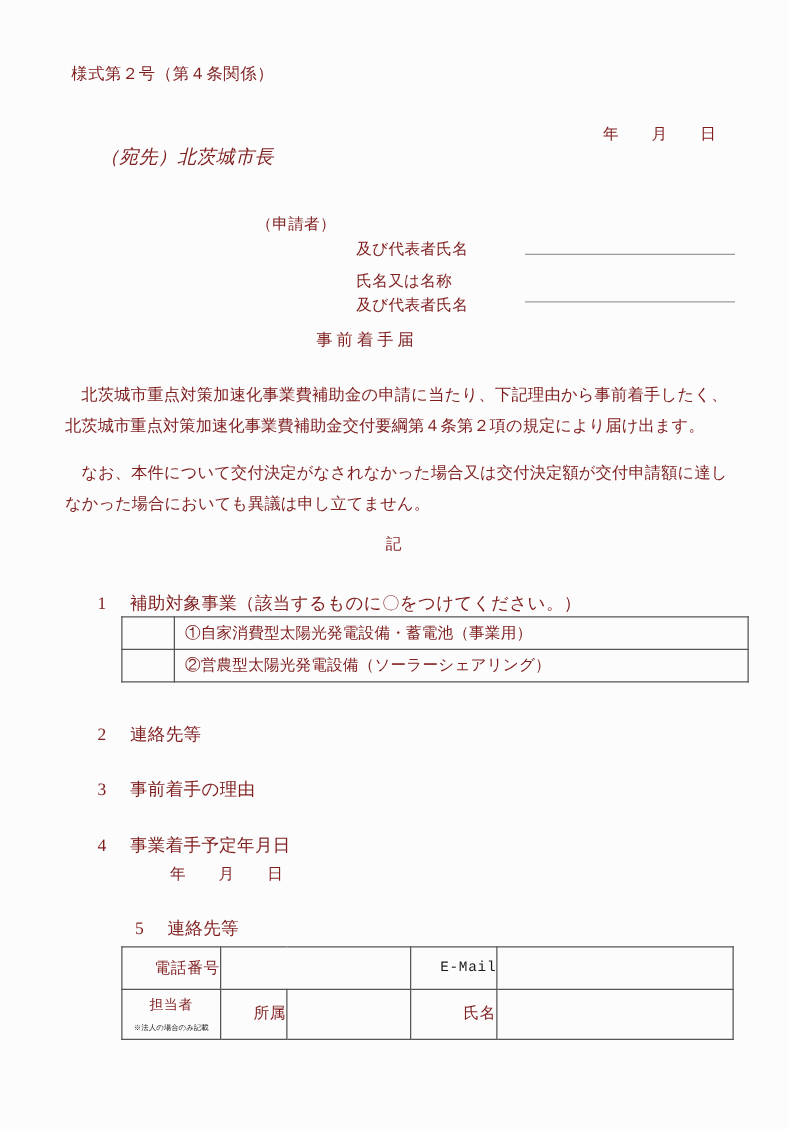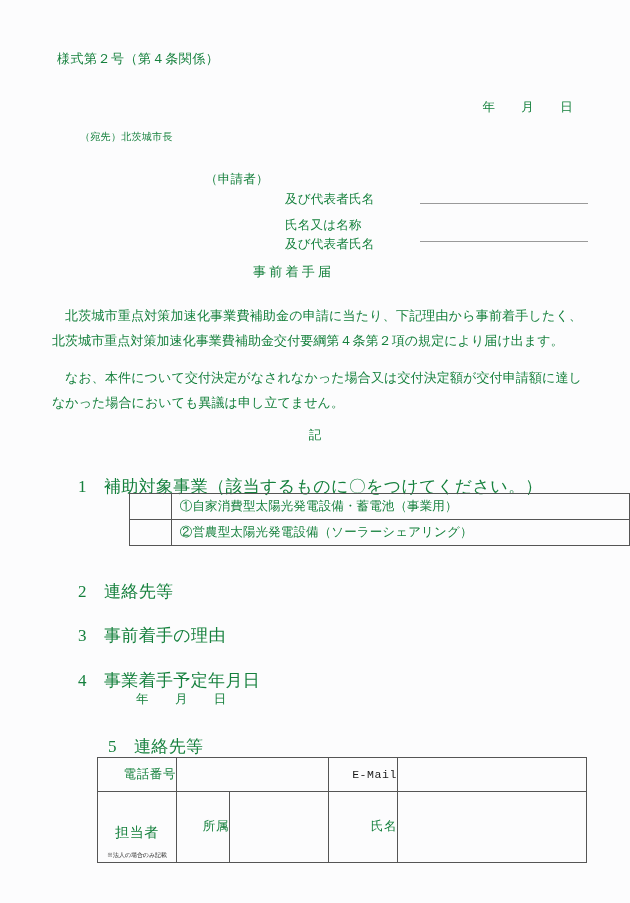--- a/index.html
+++ b/index.html
@@ -22,21 +22,21 @@
     inset: 0;
     padding: 0;
   }
 
   
   .jp {
     font-family: "Liberation Serif", "DejaVu Serif", serif;
     font-size: 12.5px;
     line-height: 1.9;
     letter-spacing: 0.02em;
-    color: #15803d;
+    color: #7f1d1d;
   }
 
   
   .form-code {
     position: absolute;
     left: 57px;
     top: 47px;
     font-size: 13px;
     letter-spacing: 0.04em;
   }
@@ -48,23 +48,24 @@
     text-align: right;
     font-size: 12.5px;
     letter-spacing: 0.03em;
   }
   .date-line span { display: inline-block; }
   .date-line .gap { width: 26px; display: inline-block; }
 
   .addressee {
     position: absolute;
     left: 80px;
-    top: 127px;
-    font-size: 10px;
+    top: 112px;
+    font-size: 15px;
     letter-spacing: 0.03em;
+    font-style: italic;
   }
 
   
   .applicant {
     position: absolute;
     left: 0;
     top: 168px;
     width: 630px;
   }
   .applicant-title {
@@ -125,21 +126,21 @@
     top: 424px;
     width: 630px;
     text-align: center;
     font-size: 12.5px;
   }
 
   
   .item {
     position: absolute;
     left: 78px;
-    font-size: 17px;
+    font-size: 14px;
     letter-spacing: 0.02em;
     white-space: nowrap;
   }
   .item .num {
     display: inline-block;
     width: 26px;
     font-family: "Liberation Serif", "DejaVu Serif", serif;
   }
   .item-1 { top: 471px; }
   .item-2 { top: 576px; }
@@ -165,21 +166,20 @@
   table td {
     border: 1px solid #555555;
     padding: 0;
     vertical-align: middle;
   }
 
   
   .options-table {
     left: 97px;
     top: 493px;
-    margin-left: 32px;
   }
   .options-table td.mark {
     width: 41px;
     height: 25px;
   }
   .options-table td.opt {
     width: 442px;
     padding: 0 8px;
     letter-spacing: 0.01em;
     white-space: nowrap;
@@ -203,24 +203,23 @@
   .contact-table td.c4 { width: 68px; }
   .contact-table td.c5 { width: 188px; }
   .contact-table td.tel-val { width: 150px; }
 
   .tantou-cell {
     text-align: center;
     line-height: 1.15;
     padding: 2px 0;
   }
   .tantou-cell .main {
-    font-size: 14px;
+    font-size: 11px;
     letter-spacing: 0.05em;
     display: block;
-    margin-top: 26px;
   }
   .tantou-cell .note {
     font-size: 6.2px;
     letter-spacing: 0;
     display: block;
     margin-top: 2px;
     color: #222;
     transform: scale(0.96);
   }
   .email-cell {

